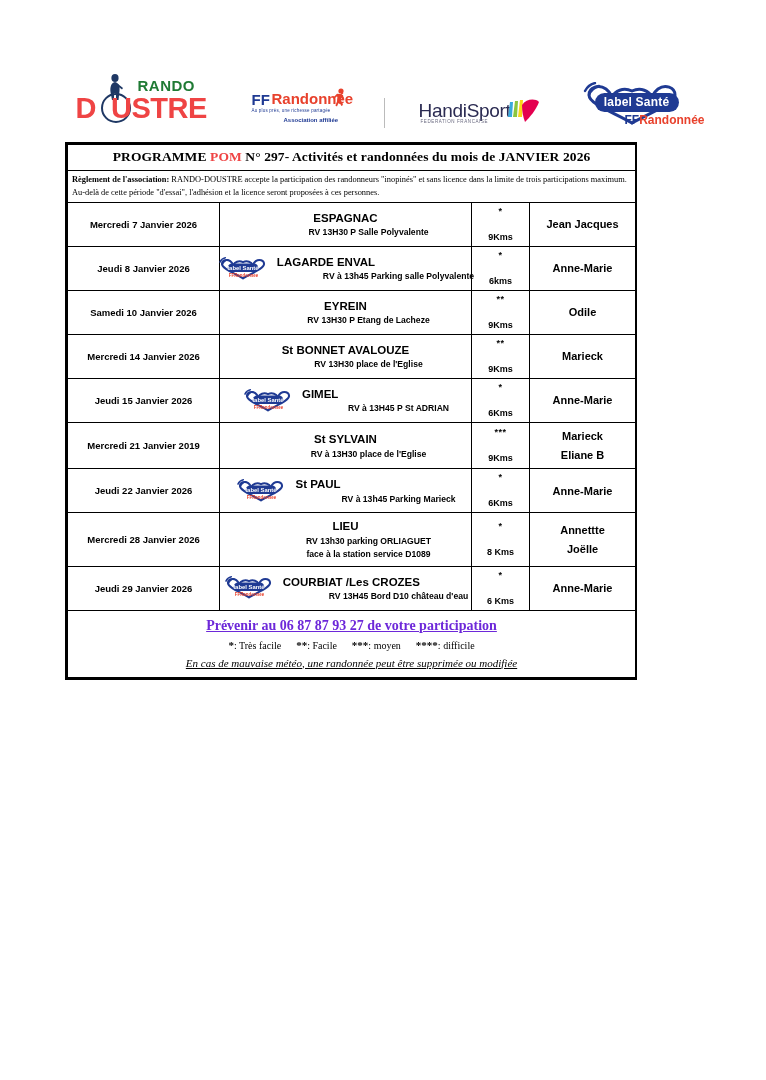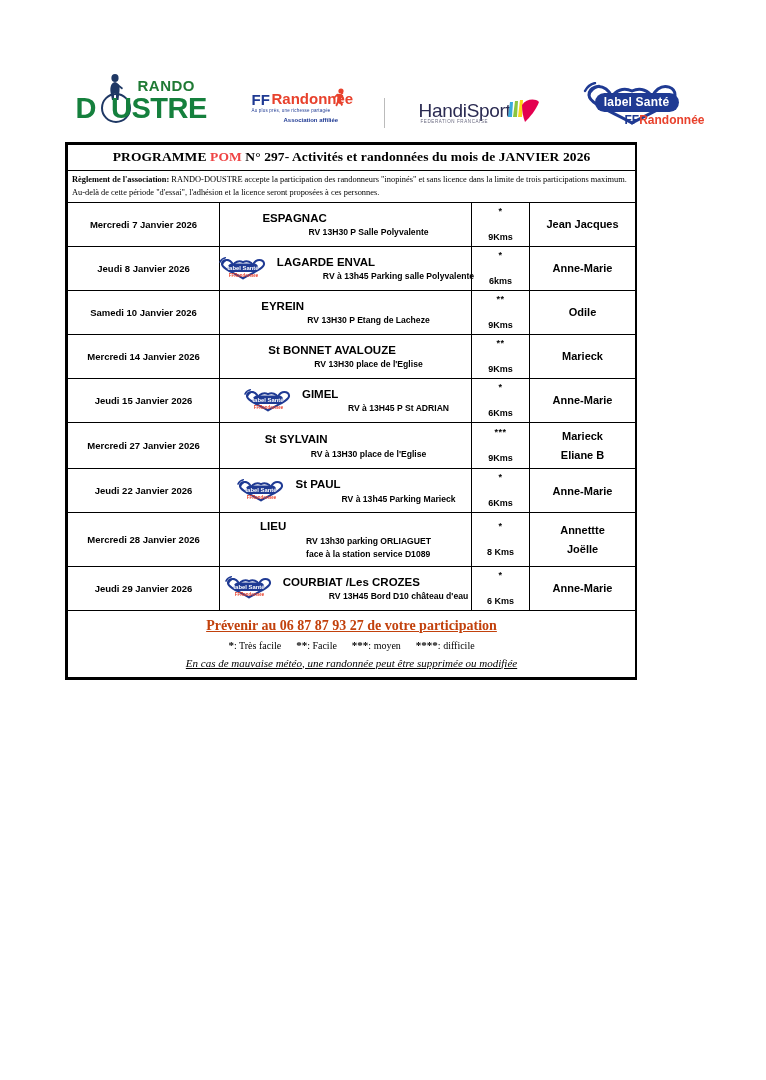--- a/index.html
+++ b/index.html
@@ -31,21 +31,21 @@
 
   
   .logo-rando { width: 140px; height: 56px; }
   .rd-doustre {
     position: absolute;
     left: 0; top: 22px;
     font-family: "Liberation Sans", sans-serif;
     font-weight: bold;
     font-size: 29px;
     letter-spacing: -0.5px;
-    color: #15803d;
+    color: #ef4444;
     line-height: 1;
   }
   .rd-rando {
     position: absolute;
     left: 62px; top: 6px;
     font-family: "Liberation Sans", sans-serif;
     font-weight: bold;
     font-size: 15px;
     color: #1f7a34;
     letter-spacing: 0.5px;
@@ -197,21 +197,21 @@
   }
   .lieu-inner {
     display: flex;
     align-items: center;
     justify-content: center;
     gap: 8px;
   }
   .lieu-texts {
     display: flex;
     flex-direction: column;
-    align-items: flex-start;
+    align-items: center;
   }
   .lieu-texts.left { align-items: flex-start; }
   .lieu-name {
     font-family: "Liberation Sans", sans-serif;
     font-weight: bold;
     font-size: 11.5px;
     line-height: 1.45;
     white-space: nowrap;
   }
   .lieu-rv {
@@ -251,21 +251,21 @@
 
   
   .foot-cell {
     padding: 4px 0 5px 0 !important;
     text-align: center;
   }
   .foot-phone {
     font-family: "Liberation Serif", serif;
     font-weight: bold;
     font-size: 14px;
-    color: #c2410c;
+    color: #6d28d9;
     text-decoration: underline;
     line-height: 1.5;
   }
   .foot-legend {
     font-family: "Liberation Serif", serif;
     font-size: 10px;
     line-height: 1.7;
     color: #000;
   }
   .foot-legend .st { font-size: 11px; font-weight: bold; }
@@ -455,21 +455,21 @@
           </td>
           <td class="c-diff">
             <div class="diff-stars">*</div>
             <div class="diff-km">6Kms</div>
           </td>
           <td class="c-anim">
             <div>Anne-Marie</div>
           </td>
         </tr>
         <tr>
-          <td class="c-date">Mercredi 27 Janvier 2026</td>
+          <td class="c-date">Mercredi 21 Janvier 2019</td>
           <td class="c-lieu">
             <div class="lieu-inner">
               <div class="lieu-texts">
                 <div class="lieu-name">St SYLVAIN</div>
                 <div class="lieu-rv">RV à 13H30  place de l'Eglise</div>
               </div>
             </div>
           </td>
           <td class="c-diff">
             <div class="diff-stars">***</div>

